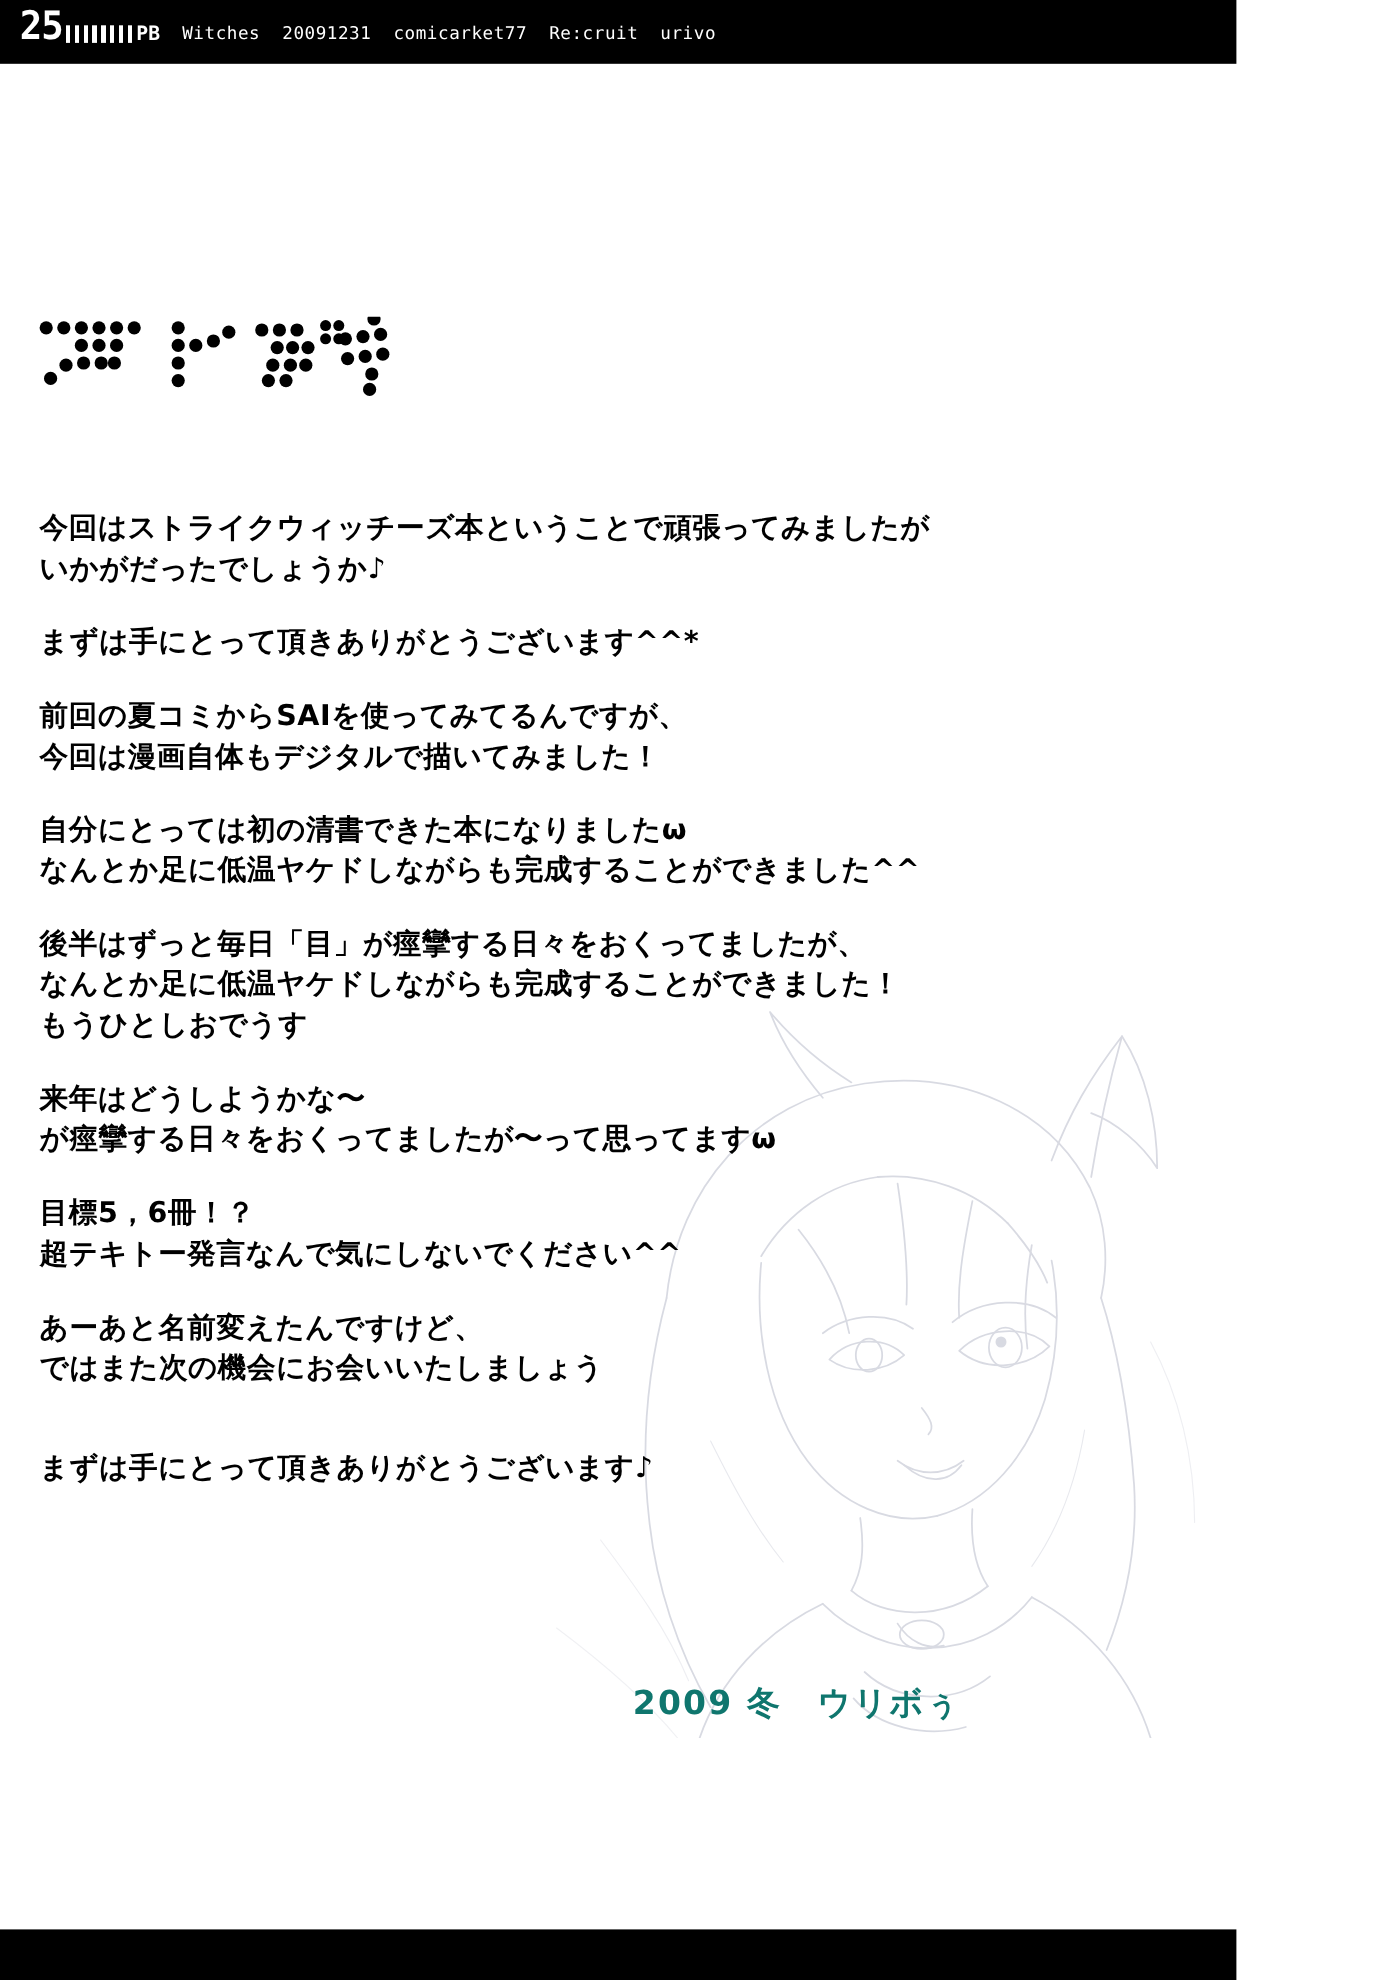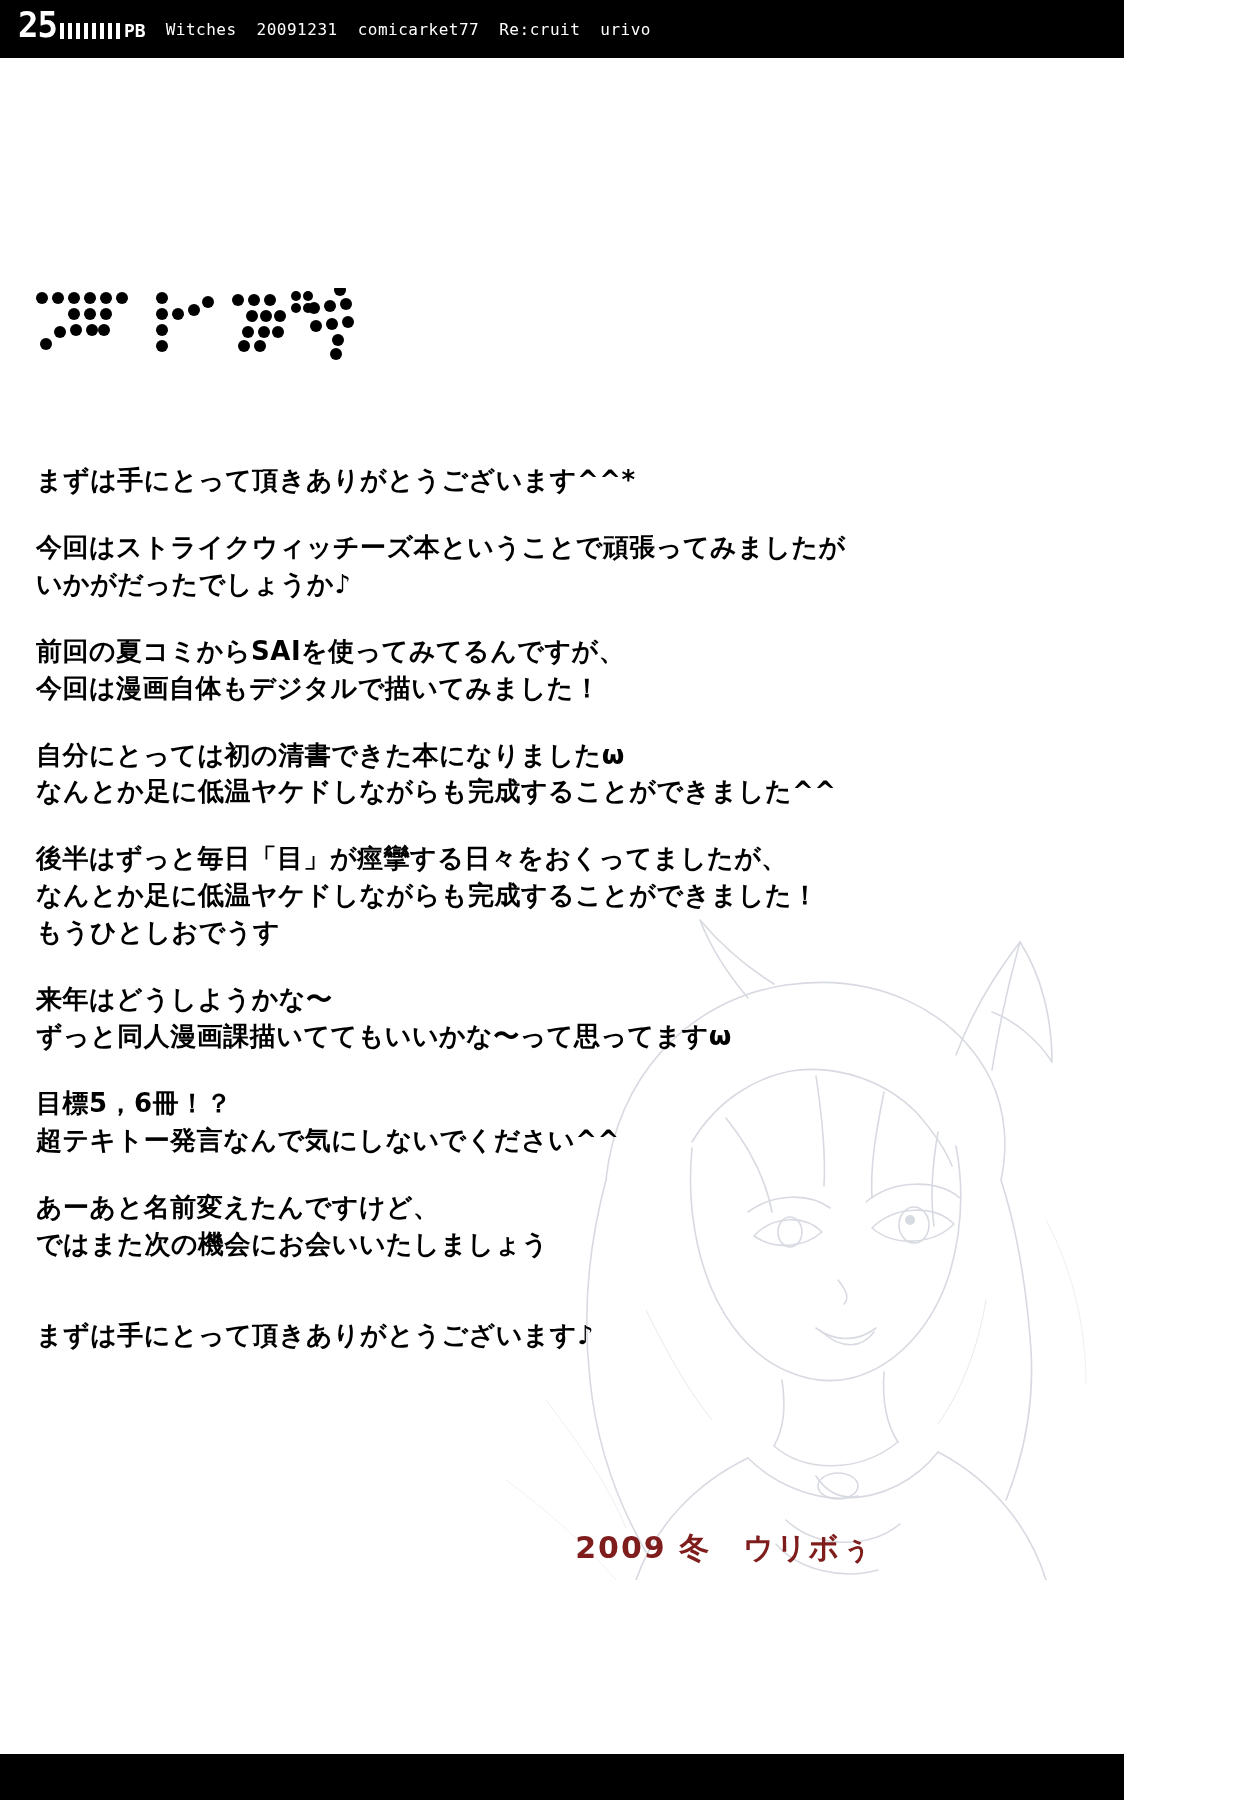--- a/index.html
+++ b/index.html
@@ -114,21 +114,21 @@
   .para.gap-large { margin-bottom: 54px; }
 
   
   .signature {
     position: absolute;
     right: 250px;
     top: 1528px;
     font-size: 30px;
     font-weight: 600;
     letter-spacing: 2px;
-    color: #7f1d1d;
+    color: #0f766e;
     white-space: pre;
   }
 
   
   .sketch {
     position: absolute;
     right: 18px;
     top: 880px;
     width: 620px;
     height: 700px;
@@ -263,32 +263,32 @@
           <circle cx="314" cy="34" r="6"></circle>
           <circle cx="282" cy="38" r="6"></circle>
         <circle cx="306" cy="2" r="6"></circle>
         <circle cx="304" cy="52" r="6"></circle>
         <circle cx="302" cy="66" r="6"></circle>
       </g>
     </svg>
   </div>
 
   <div class="body-text">
-    <div class="para">まずは手にとって頂きありがとうございます^^*</div>
     <div class="para">今回はストライクウィッチーズ本ということで頑張ってみましたが
 いかがだったでしょうか♪</div>
+    <div class="para">まずは手にとって頂きありがとうございます^^*</div>
     <div class="para">前回の夏コミからSAIを使ってみてるんですが、
 今回は漫画自体もデジタルで描いてみました！</div>
     <div class="para">自分にとっては初の清書できた本になりましたω
 なんとか足に低温ヤケドしながらも完成することができました^^</div>
     <div class="para">後半はずっと毎日「目」が痙攣する日々をおくってましたが、
 なんとか足に低温ヤケドしながらも完成することができました！
 もうひとしおでうす</div>
     <div class="para">来年はどうしようかな〜
-ずっと同人漫画課描いててもいいかな〜って思ってますω</div>
+が痙攣する日々をおくってましたが〜って思ってますω</div>
     <div class="para">目標5，6冊！？
 超テキトー発言なんで気にしないでください^^</div>
     <div class="para gap-large">あーあと名前変えたんですけど、
 ではまた次の機会にお会いいたしましょう</div>
     <div class="para">まずは手にとって頂きありがとうございます♪</div>
   </div>
 
   <div class="signature">2009 冬　ウリボぅ</div>
 
   <div class="footer-bar"></div>

